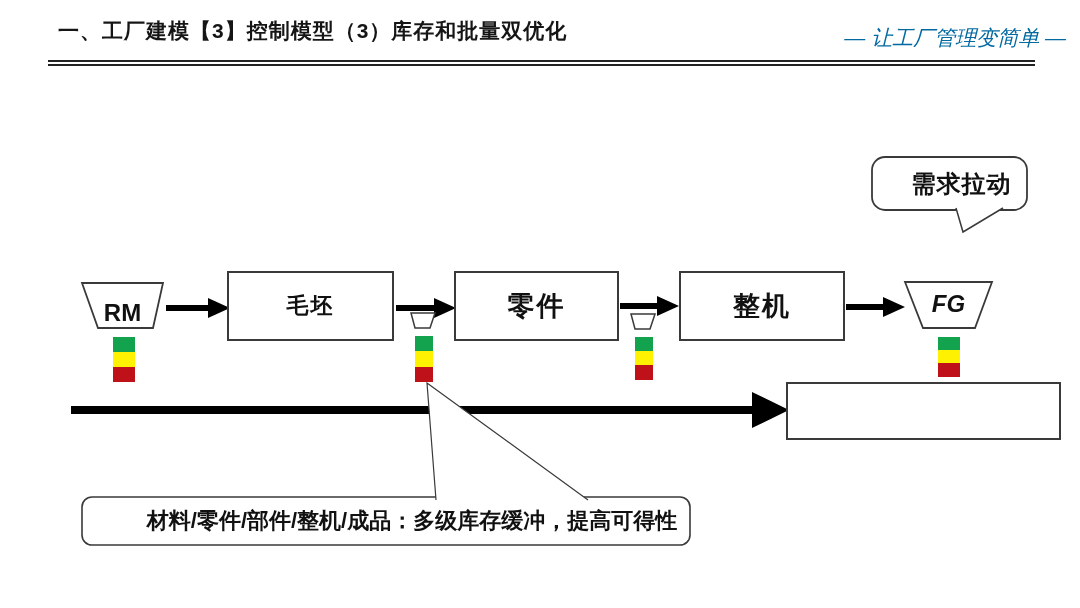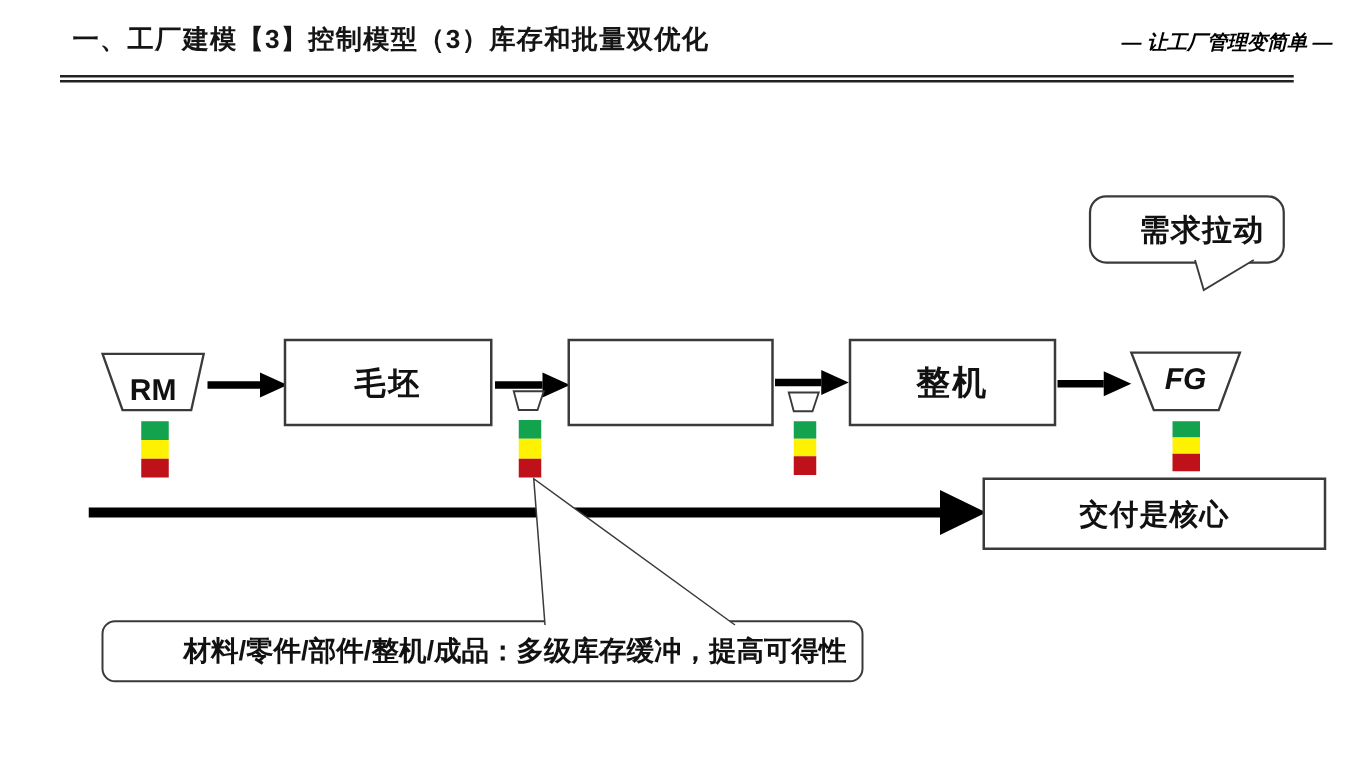--- a/index.html
+++ b/index.html
@@ -5,34 +5,34 @@
   html,body{margin:0;padding:0;background:#ffffff;}
   .slide{
     position:relative;width:1080px;height:608px;background:#ffffff;overflow:hidden;
     font-family:"Liberation Sans","DejaVu Sans",sans-serif;color:#1a1a1a;padding-left:36px;
   }
   .hdr-title{
     position:absolute;left:58px;top:17px;font-size:21px;font-weight:bold;
     letter-spacing:1px;white-space:nowrap;color:#151515;
   }
   .hdr-slogan{
-    position:absolute;right:50px;top:24px;font-size:16px;font-weight:bold;font-style:italic;
-    white-space:nowrap;color:#000000;
+    position:absolute;right:50px;top:24px;font-size:21px;font-weight:normal;font-style:italic;
+    white-space:nowrap;color:#0369a1;
   }
   .hdr-rule{
     position:absolute;left:48px;top:60px;width:987px;height:2px;
     border-top:2px solid #222;border-bottom:2px solid #222;
   }
   .diagram-svg{position:absolute;left:0;top:0;width:1080px;height:608px;}
   .lbl{
     position:absolute;display:flex;align-items:center;justify-content:center;
     font-weight:bold;text-align:center;white-space:nowrap;color:#111;
   }
   .lbl-rm{left:82px;top:283px;width:81px;height:60px;font-size:24px;}
-  .lbl-stage0{left:228px;top:272px;width:165px;height:68px;font-size:25px;letter-spacing:2px;}
+  .lbl-stage0{left:228px;top:272px;width:165px;height:68px;font-size:22px;letter-spacing:2px;}
   .lbl-stage1{left:455px;top:272px;width:163px;height:68px;font-size:27px;letter-spacing:2px;}
   .lbl-stage2{left:680px;top:272px;width:164px;height:68px;font-size:27px;letter-spacing:2px;border-radius:28px;}
   .lbl-fg{left:905px;top:280px;width:87px;height:48px;font-size:24px;font-style:italic;}
   .lbl-demand{left:872px;top:157px;width:179px;height:53px;font-size:24px;letter-spacing:1px;}
   .lbl-delivery{left:787px;top:383px;width:273px;height:56px;font-size:23px;letter-spacing:1px;}
   .lbl-note{left:82px;top:497px;width:660px;height:48px;font-size:22px;}
 </style>
 </head>
 <body>
 
@@ -101,18 +101,18 @@
       <rect x="938" y="350" width="22" height="13" fill="#FFF102"></rect>
       <rect x="938" y="363" width="22" height="14" fill="#BE1119"></rect>
     </g>
 
     <rect x="872" y="157" width="155" height="53" rx="13" fill="#ffffff" stroke="#3a3a3a" stroke-width="1.8"></rect>
     <path d="M956,208 L963,232 L1003,208" fill="#ffffff" stroke="#3a3a3a" stroke-width="1.5"></path>
   </svg>
 
   <div class="lbl lbl-rm">RM</div>
   <div class="lbl lbl-stage0">毛坯</div>
+  <div class="lbl lbl-stage1">零件</div>
   <div class="lbl lbl-stage2">整机</div>
   <div class="lbl lbl-fg">FG</div>
   <div class="lbl lbl-demand">需求拉动</div>
-  <div class="lbl lbl-delivery">交付是核心</div>
   <div class="lbl lbl-note">材料/零件/部件/整机/成品：多级库存缓冲，提高可得性</div>
 </div>
 
 </body></html>

